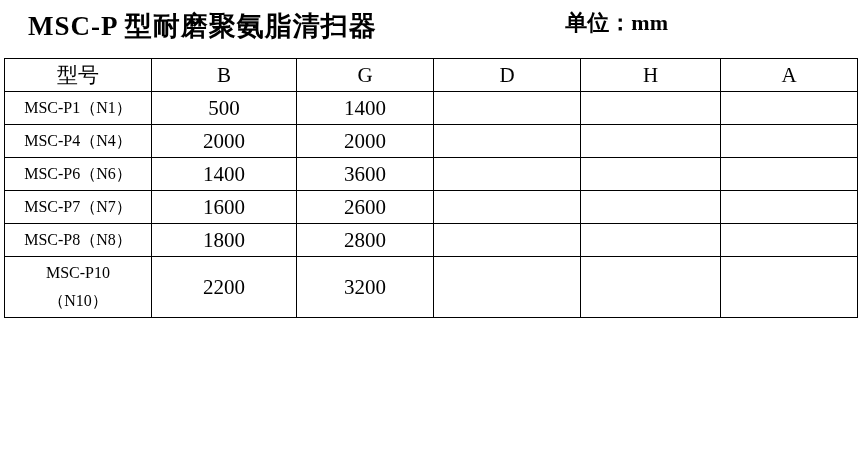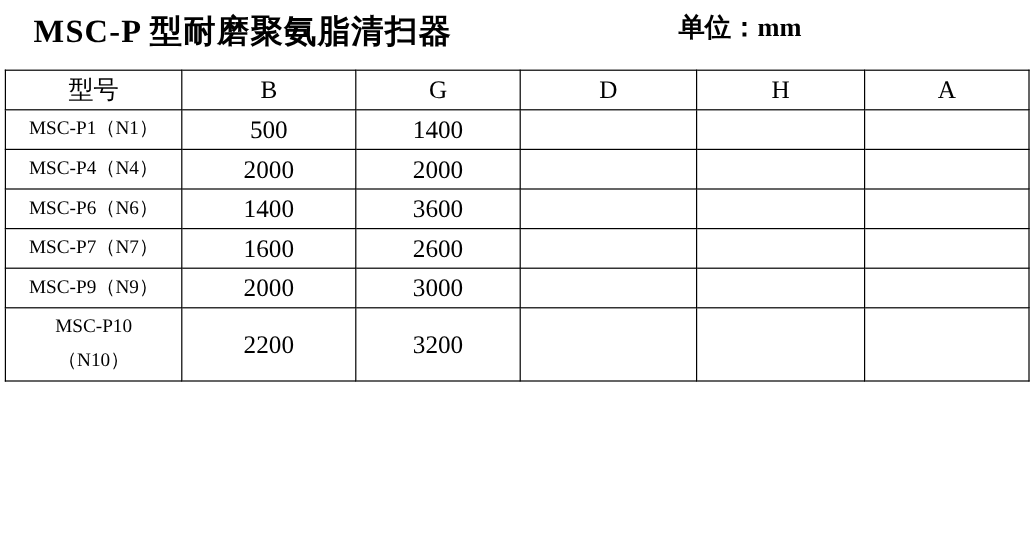--- a/index.html
+++ b/index.html
@@ -120,23 +120,23 @@
         </tr>
         <tr>
           <td class="model-cell">MSC-P7（N7）</td>
           <td class="value-cell">1600</td>
           <td class="value-cell">2600</td>
           <td class="value-cell"></td>
           <td class="value-cell"></td>
           <td class="value-cell"></td>
         </tr>
         <tr>
-          <td class="model-cell">MSC-P9（N9）</td>
-          <td class="value-cell">2000</td>
-          <td class="value-cell">3000</td>
+          <td class="model-cell">MSC-P8（N8）</td>
+          <td class="value-cell">1800</td>
+          <td class="value-cell">2800</td>
           <td class="value-cell"></td>
           <td class="value-cell"></td>
           <td class="value-cell"></td>
         </tr>
         <tr>
           <td class="model-cell">MSC-P10
 （N10）</td>
           <td class="value-cell">2200</td>
           <td class="value-cell">3200</td>
           <td class="value-cell"></td>

